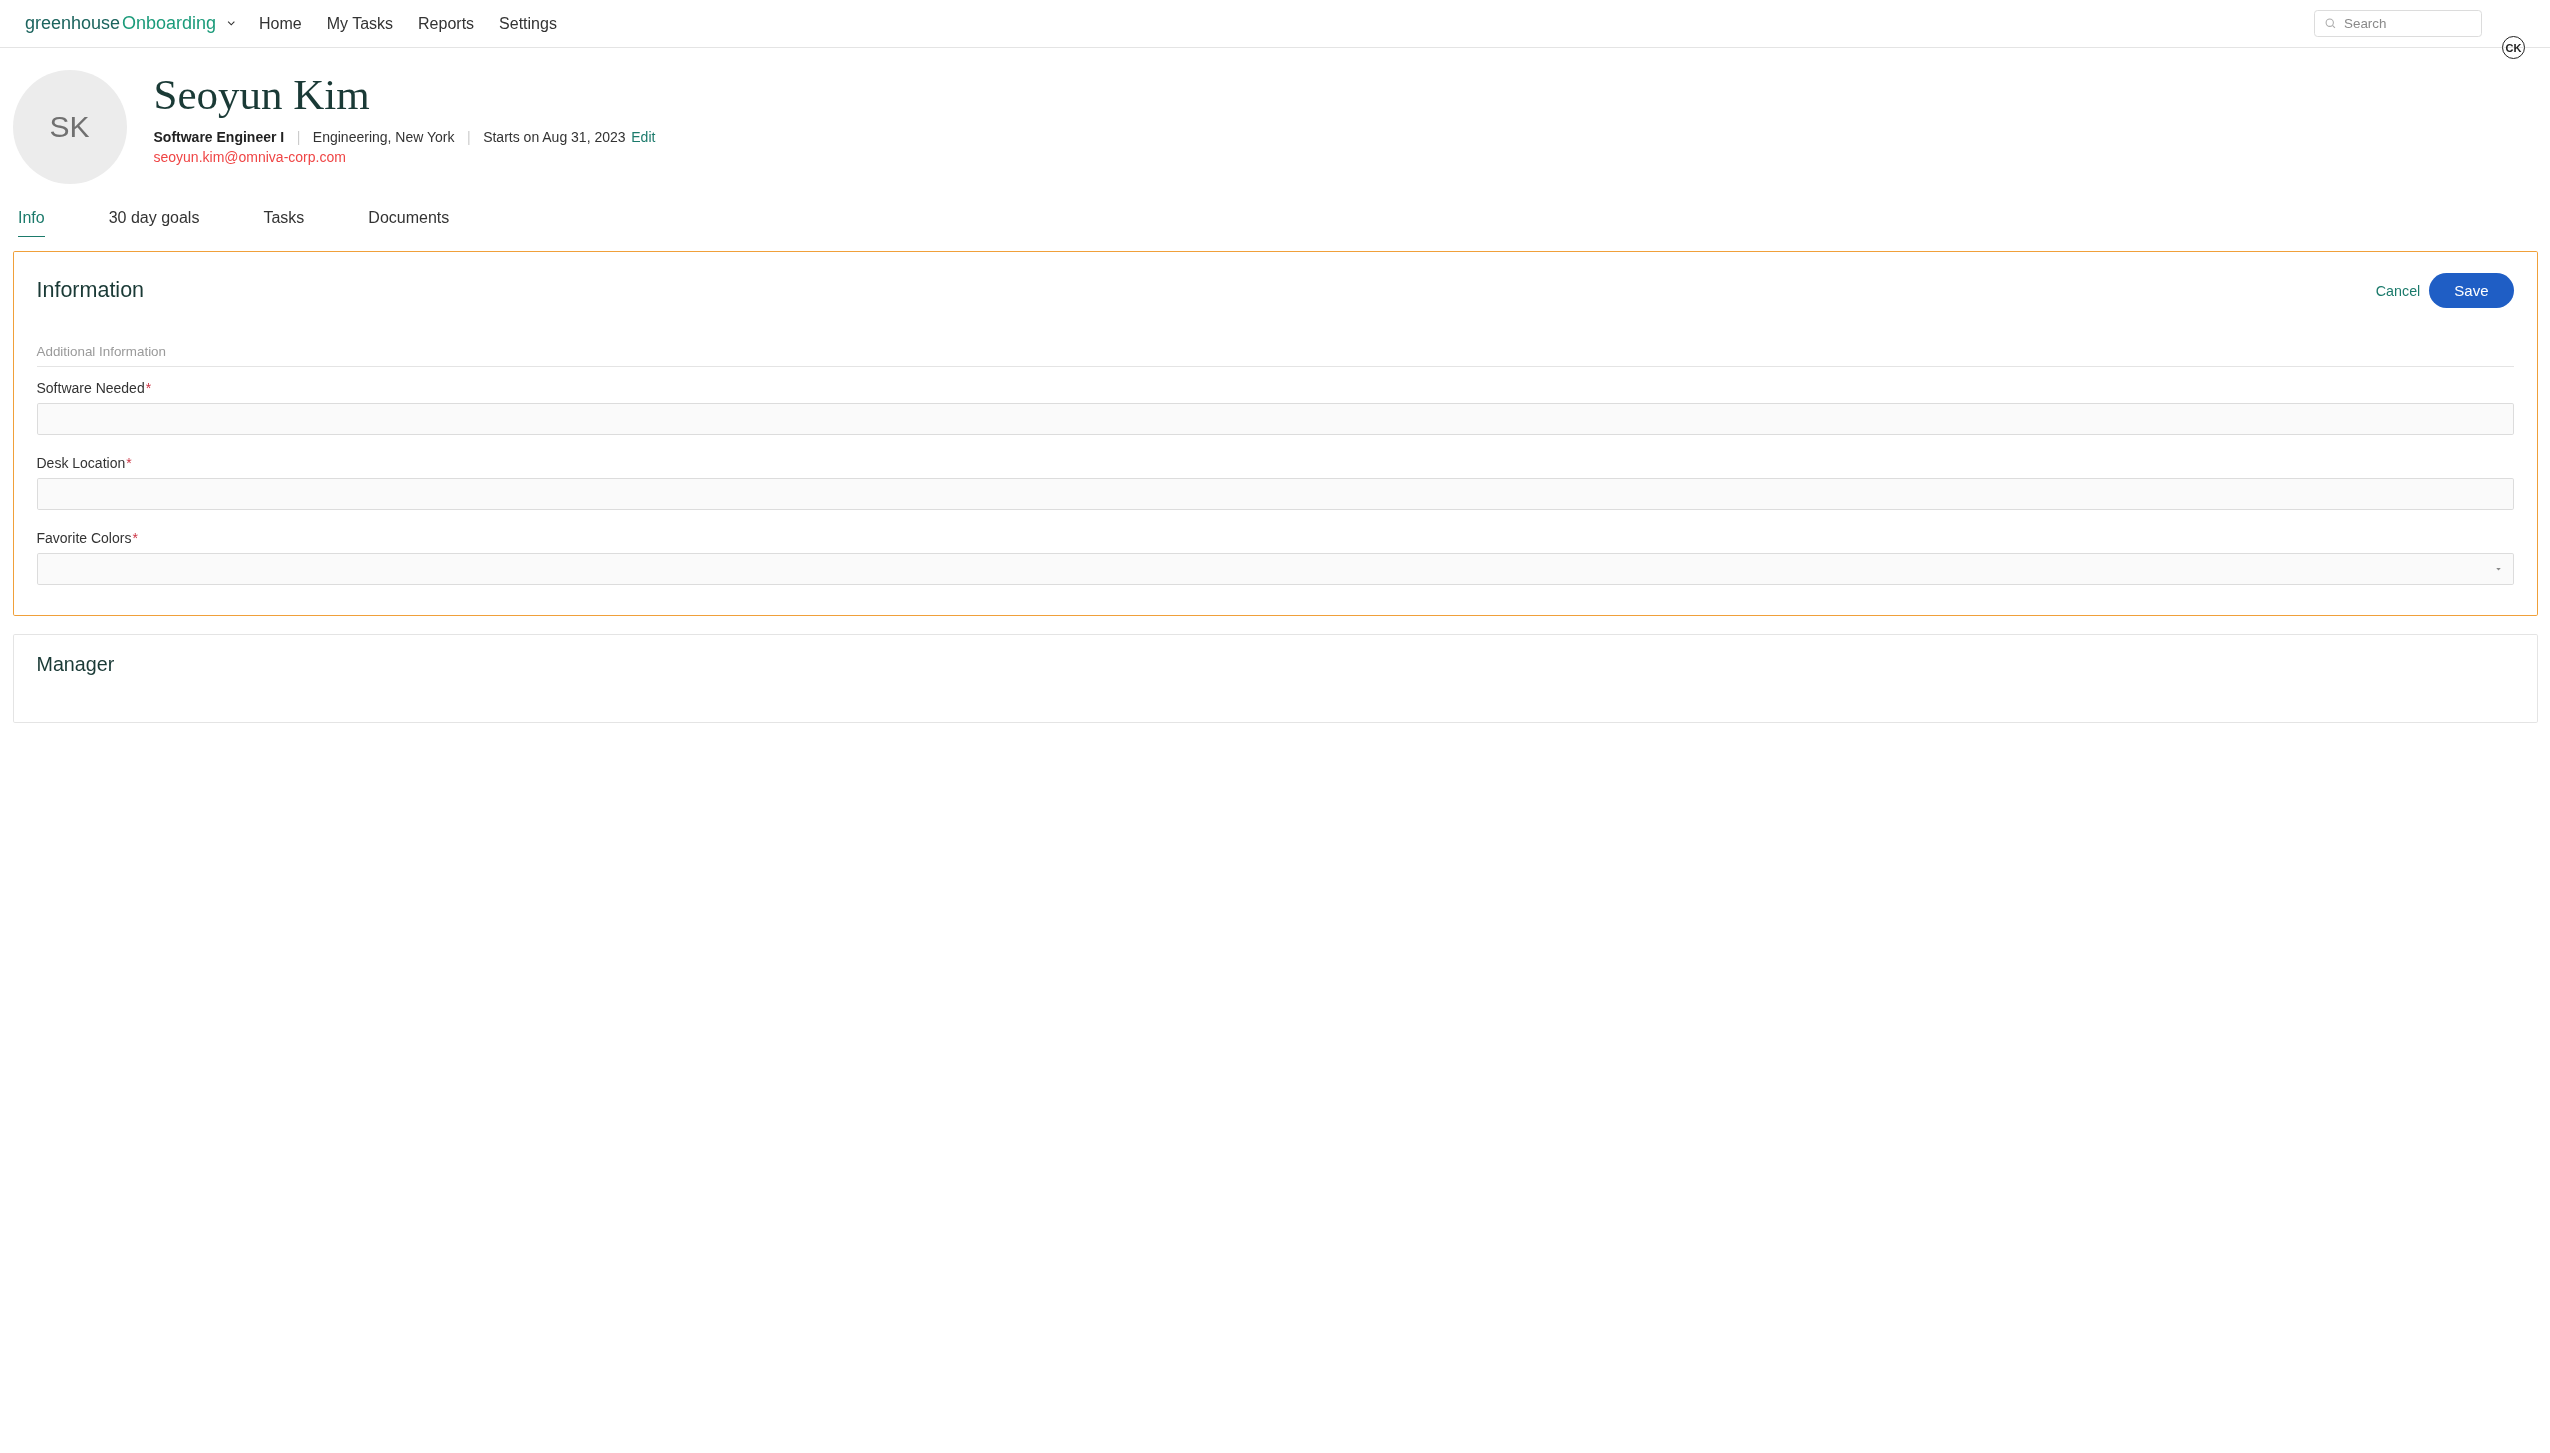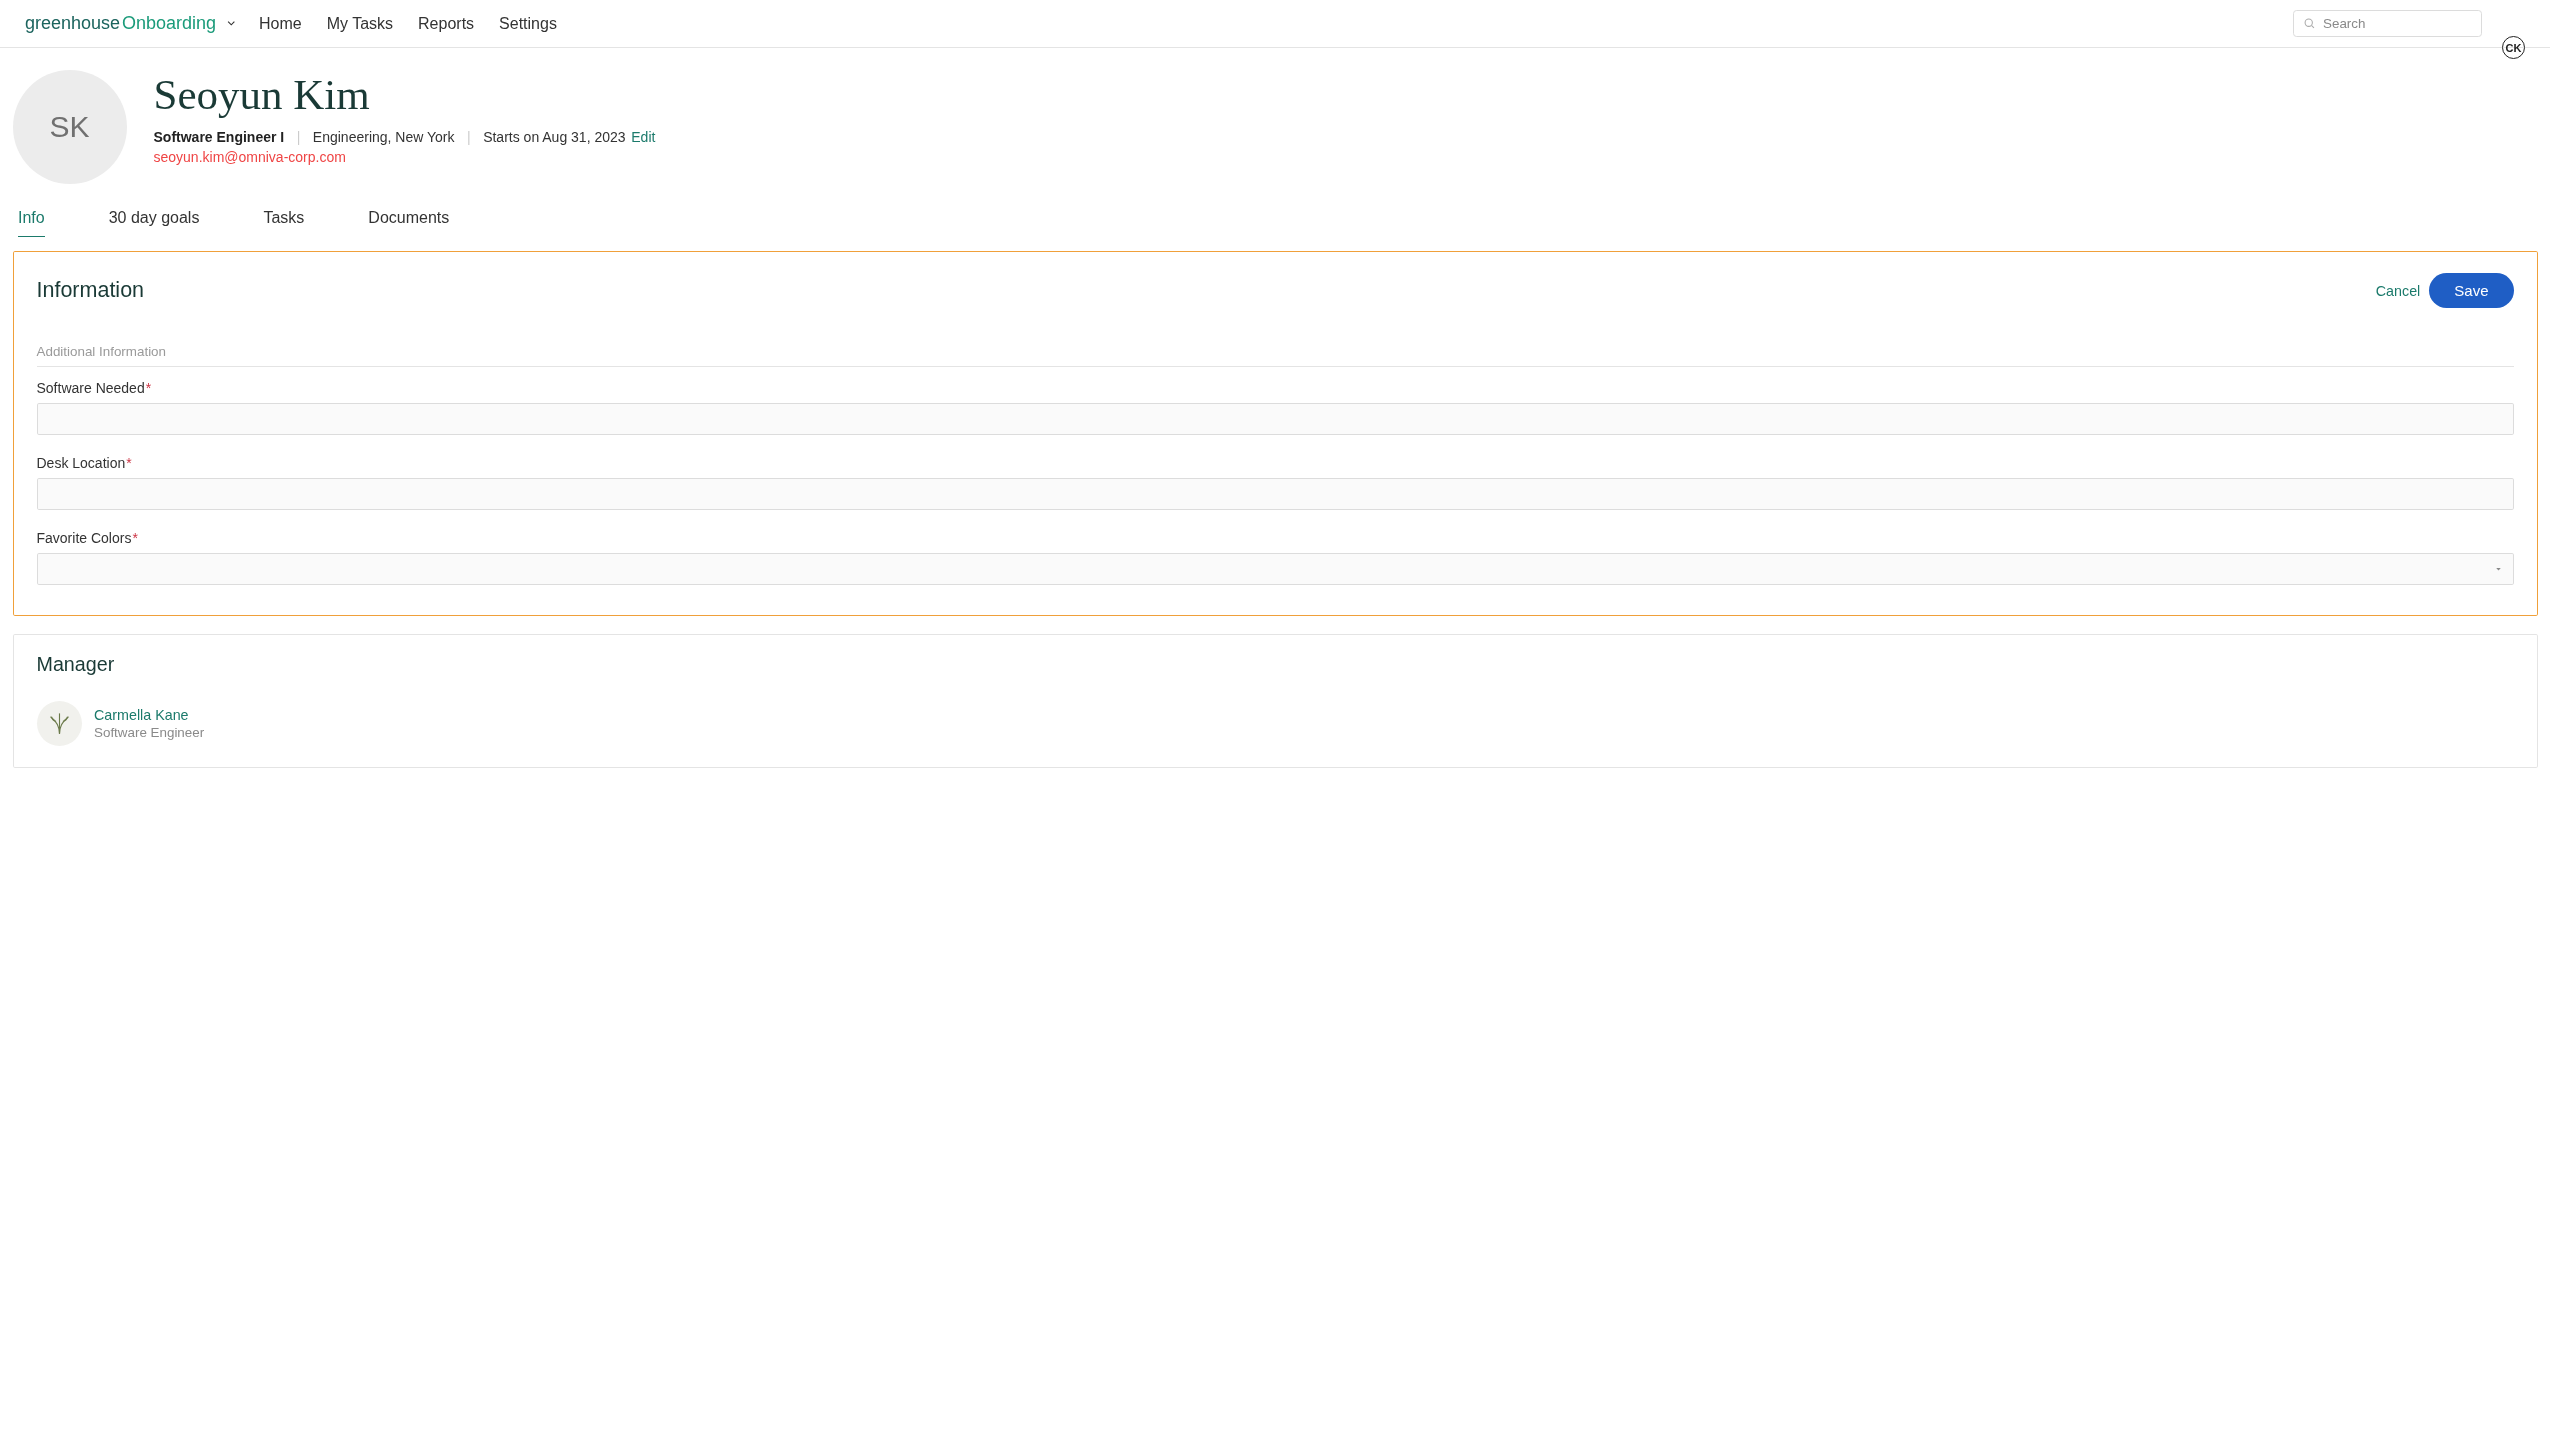--- a/index.html
+++ b/index.html
@@ -23,21 +23,21 @@
   }
   .brand-greenhouse { color: #1c645e; letter-spacing: 0; font-weight:400; }
   .brand-onboarding { color: #1b9b7a; margin-left: 1.8px; font-weight:400; }
   .brand-chevron { margin-left: 9px; color: #333; display:inline-flex; align-items:center; }
   .nav-links { display: flex; gap: 25px; }
   .nav-link { font-size: 16px; color: #333; cursor: pointer; }
   .spacer { flex: 1; }
   .search-wrap {
     display: flex; align-items: center;
     border: 0.9px solid #dcdcdc; border-radius: 3.6px;
-    height: 27px; width: 189px; padding: 0 9px;
+    height: 27px; width: 168px; padding: 0 9px;
     background: #fff;
   }
   .search-icon { color: #aaa; margin-right: 7.2px; display:inline-flex; }
   .search-input {
     border: none; outline: none; font-size: 13.4px; color: #555; width: 100%;
     background: transparent;
   }
   .search-input::placeholder { color: #8a8a8a; }
   .user-badge {
     width: 23px; height: 23px; border: 1.3px solid #222; border-radius: 50%;
@@ -238,29 +238,14 @@
         <svg width="9" height="9" viewBox="0 0 24 24" fill="currentColor">
             <polygon points="6,9 18,9 12,16"></polygon>
           </svg>
       </span>
     </div>
   </div>
 </div>
 
 <div class="manager-panel">
   <div class="manager-title">Manager</div>
-  <div class="manager-row">
-    <div class="manager-avatar">
-      <svg width="27" height="27" viewBox="0 0 24 24" fill="none" stroke="#6b7a4a" stroke-width="1">
-        <path d="M12 21 C12 14 8 9 4 6"></path>
-        <path d="M12 21 C12 14 16 9 20 6"></path>
-        <path d="M12 21 C12 12 12 8 12 3"></path>
-        <path d="M9 10 C7 10 5 8 5 6"></path>
-        <path d="M15 10 C17 10 19 8 19 6"></path>
-      </svg>
-    </div>
-    <div>
-      <div class="manager-name">Carmella Kane</div>
-      <div class="manager-role">Software Engineer</div>
-    </div>
-  </div>
 </div>
 
 
 </body></html>

